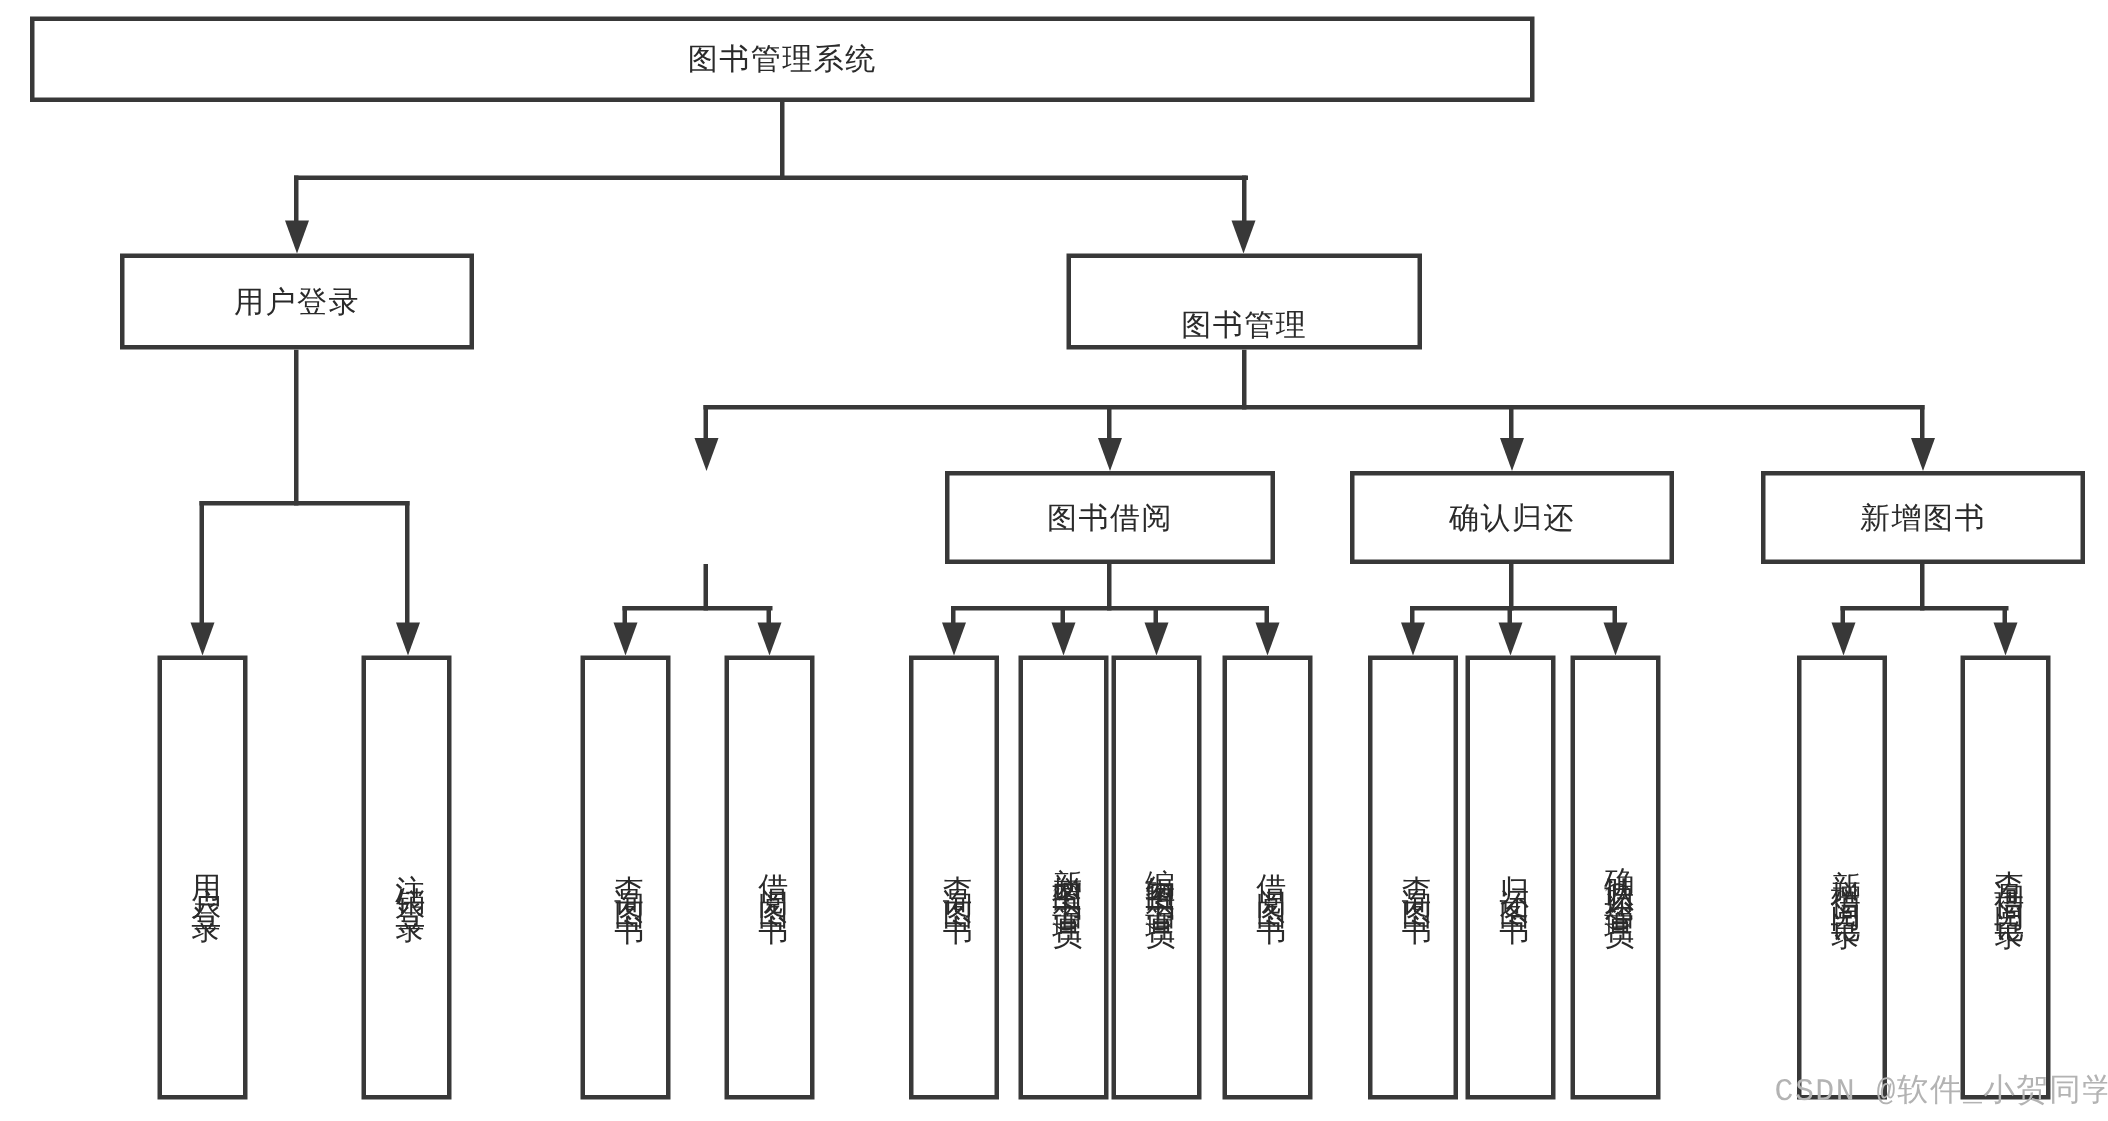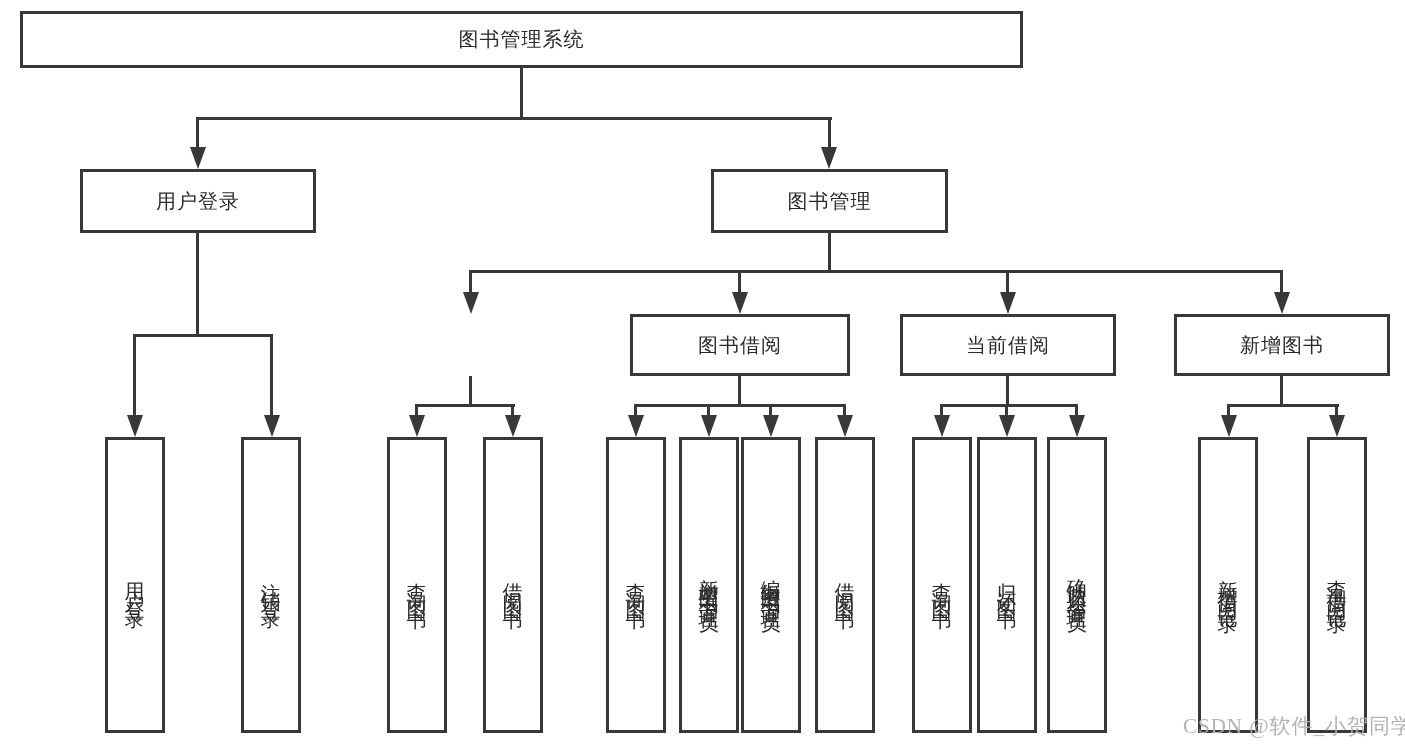--- a/index.html
+++ b/index.html
@@ -1,21 +1,21 @@
 <!DOCTYPE html>
 <html><head>
 <meta charset="utf-8">
 <style>
   html,body { margin:0; padding:0; background:#ffffff; }
   #stage {
     position: relative;
     width: 1405px;
     height: 747px;
     background: #ffffff;
-    font-family: Liberation Serif, serif;
+    font-family: Liberation Mono, monospace;
     overflow: hidden;
   }
   .box {
     position: absolute;
     box-sizing: border-box;
     border: 3px solid #383838;
     background: #ffffff;
     display: flex;
     align-items: center;
     justify-content: center;
@@ -74,21 +74,21 @@
   <div class="vline" style="left:520px; top:66px; height:52px;"></div>
   <div class="hline" style="left:196px; top:117px; width:636px;"></div>
   <div class="vline" style="left:196px; top:117px; height:32px;"></div>
   <div class="arrow" style="left:190px; top:147px;"></div>
   <div class="vline" style="left:828px; top:117px; height:32px;"></div>
   <div class="arrow" style="left:821px; top:147px;"></div>
 
   <div class="box" style="left:80px; top:169px; width:236px; height:64px;">
     <span>用户登录</span>
   </div>
-  <div class="box" style="left:711px; top:169px; width:237px; height:64px;">
+  <div class="box" style="left:711px; top:169px; width:237px; height:64px;align-items:flex-end;">
     <span>图书管理</span>
   </div>
 
   <div class="vline" style="left:196px; top:233px; height:104px;"></div>
   <div class="hline" style="left:133px; top:334px; width:140px;"></div>
   <div class="vline" style="left:133px; top:334px; height:83px;"></div>
   <div class="arrow" style="left:127px; top:415px;"></div>
   <div class="vline" style="left:270px; top:334px; height:83px;"></div>
   <div class="arrow" style="left:264px; top:415px;"></div>
 
@@ -100,21 +100,21 @@
   <div class="arrow" style="left:732px; top:292px;"></div>
   <div class="vline" style="left:1006px; top:270px; height:26px;"></div>
   <div class="arrow" style="left:1000px; top:292px;"></div>
   <div class="vline" style="left:1280px; top:270px; height:26px;"></div>
   <div class="arrow" style="left:1274px; top:292px;"></div>
 
   <div class="box" style="left:630px; top:314px; width:220px; height:62px;">
     <span>图书借阅</span>
   </div>
   <div class="box" style="left:900px; top:314px; width:216px; height:62px;">
-    <span>当前借阅</span>
+    <span>确认归还</span>
   </div>
   <div class="box" style="left:1174px; top:314px; width:216px; height:62px;">
     <span>新增图书</span>
   </div>
 
   <div class="vline" style="left:469px; top:376px; height:31px;"></div>
   <div class="hline" style="left:415px; top:404px; width:100px;"></div>
   <div class="vline" style="left:415px; top:404px; height:14px;"></div>
   <div class="arrow" style="left:409px; top:415px;"></div>
   <div class="vline" style="left:511px; top:404px; height:14px;"></div>

